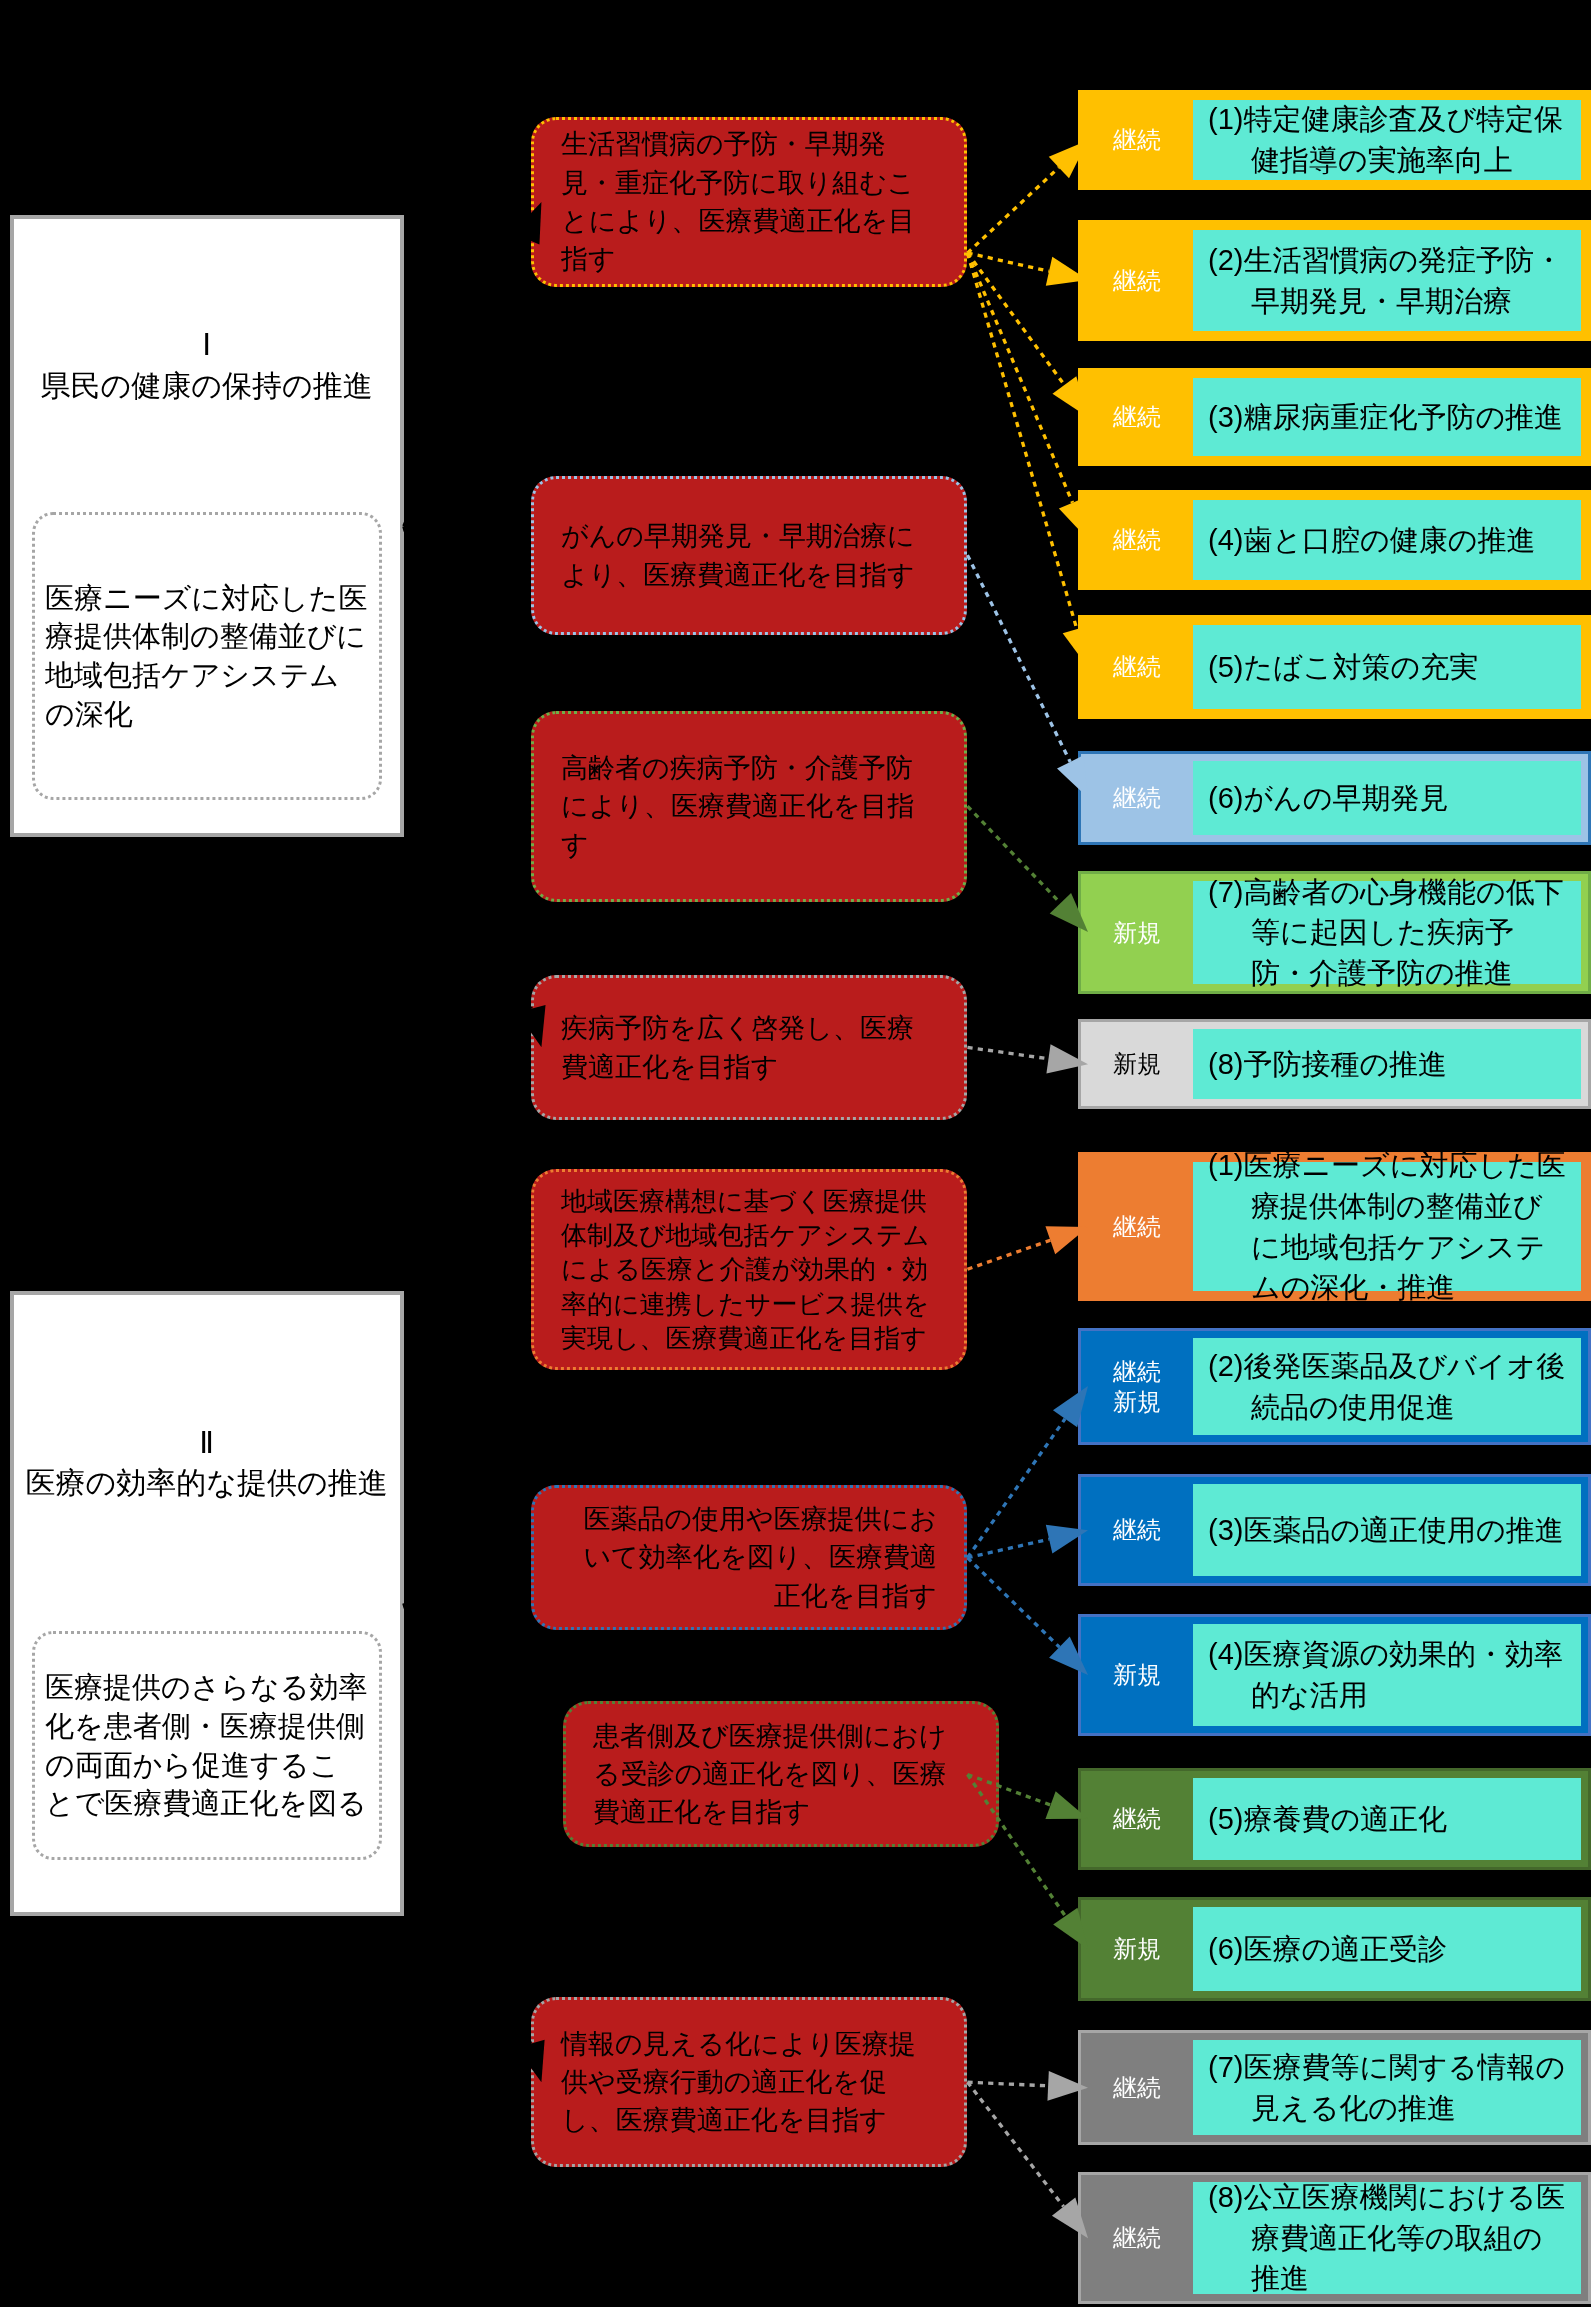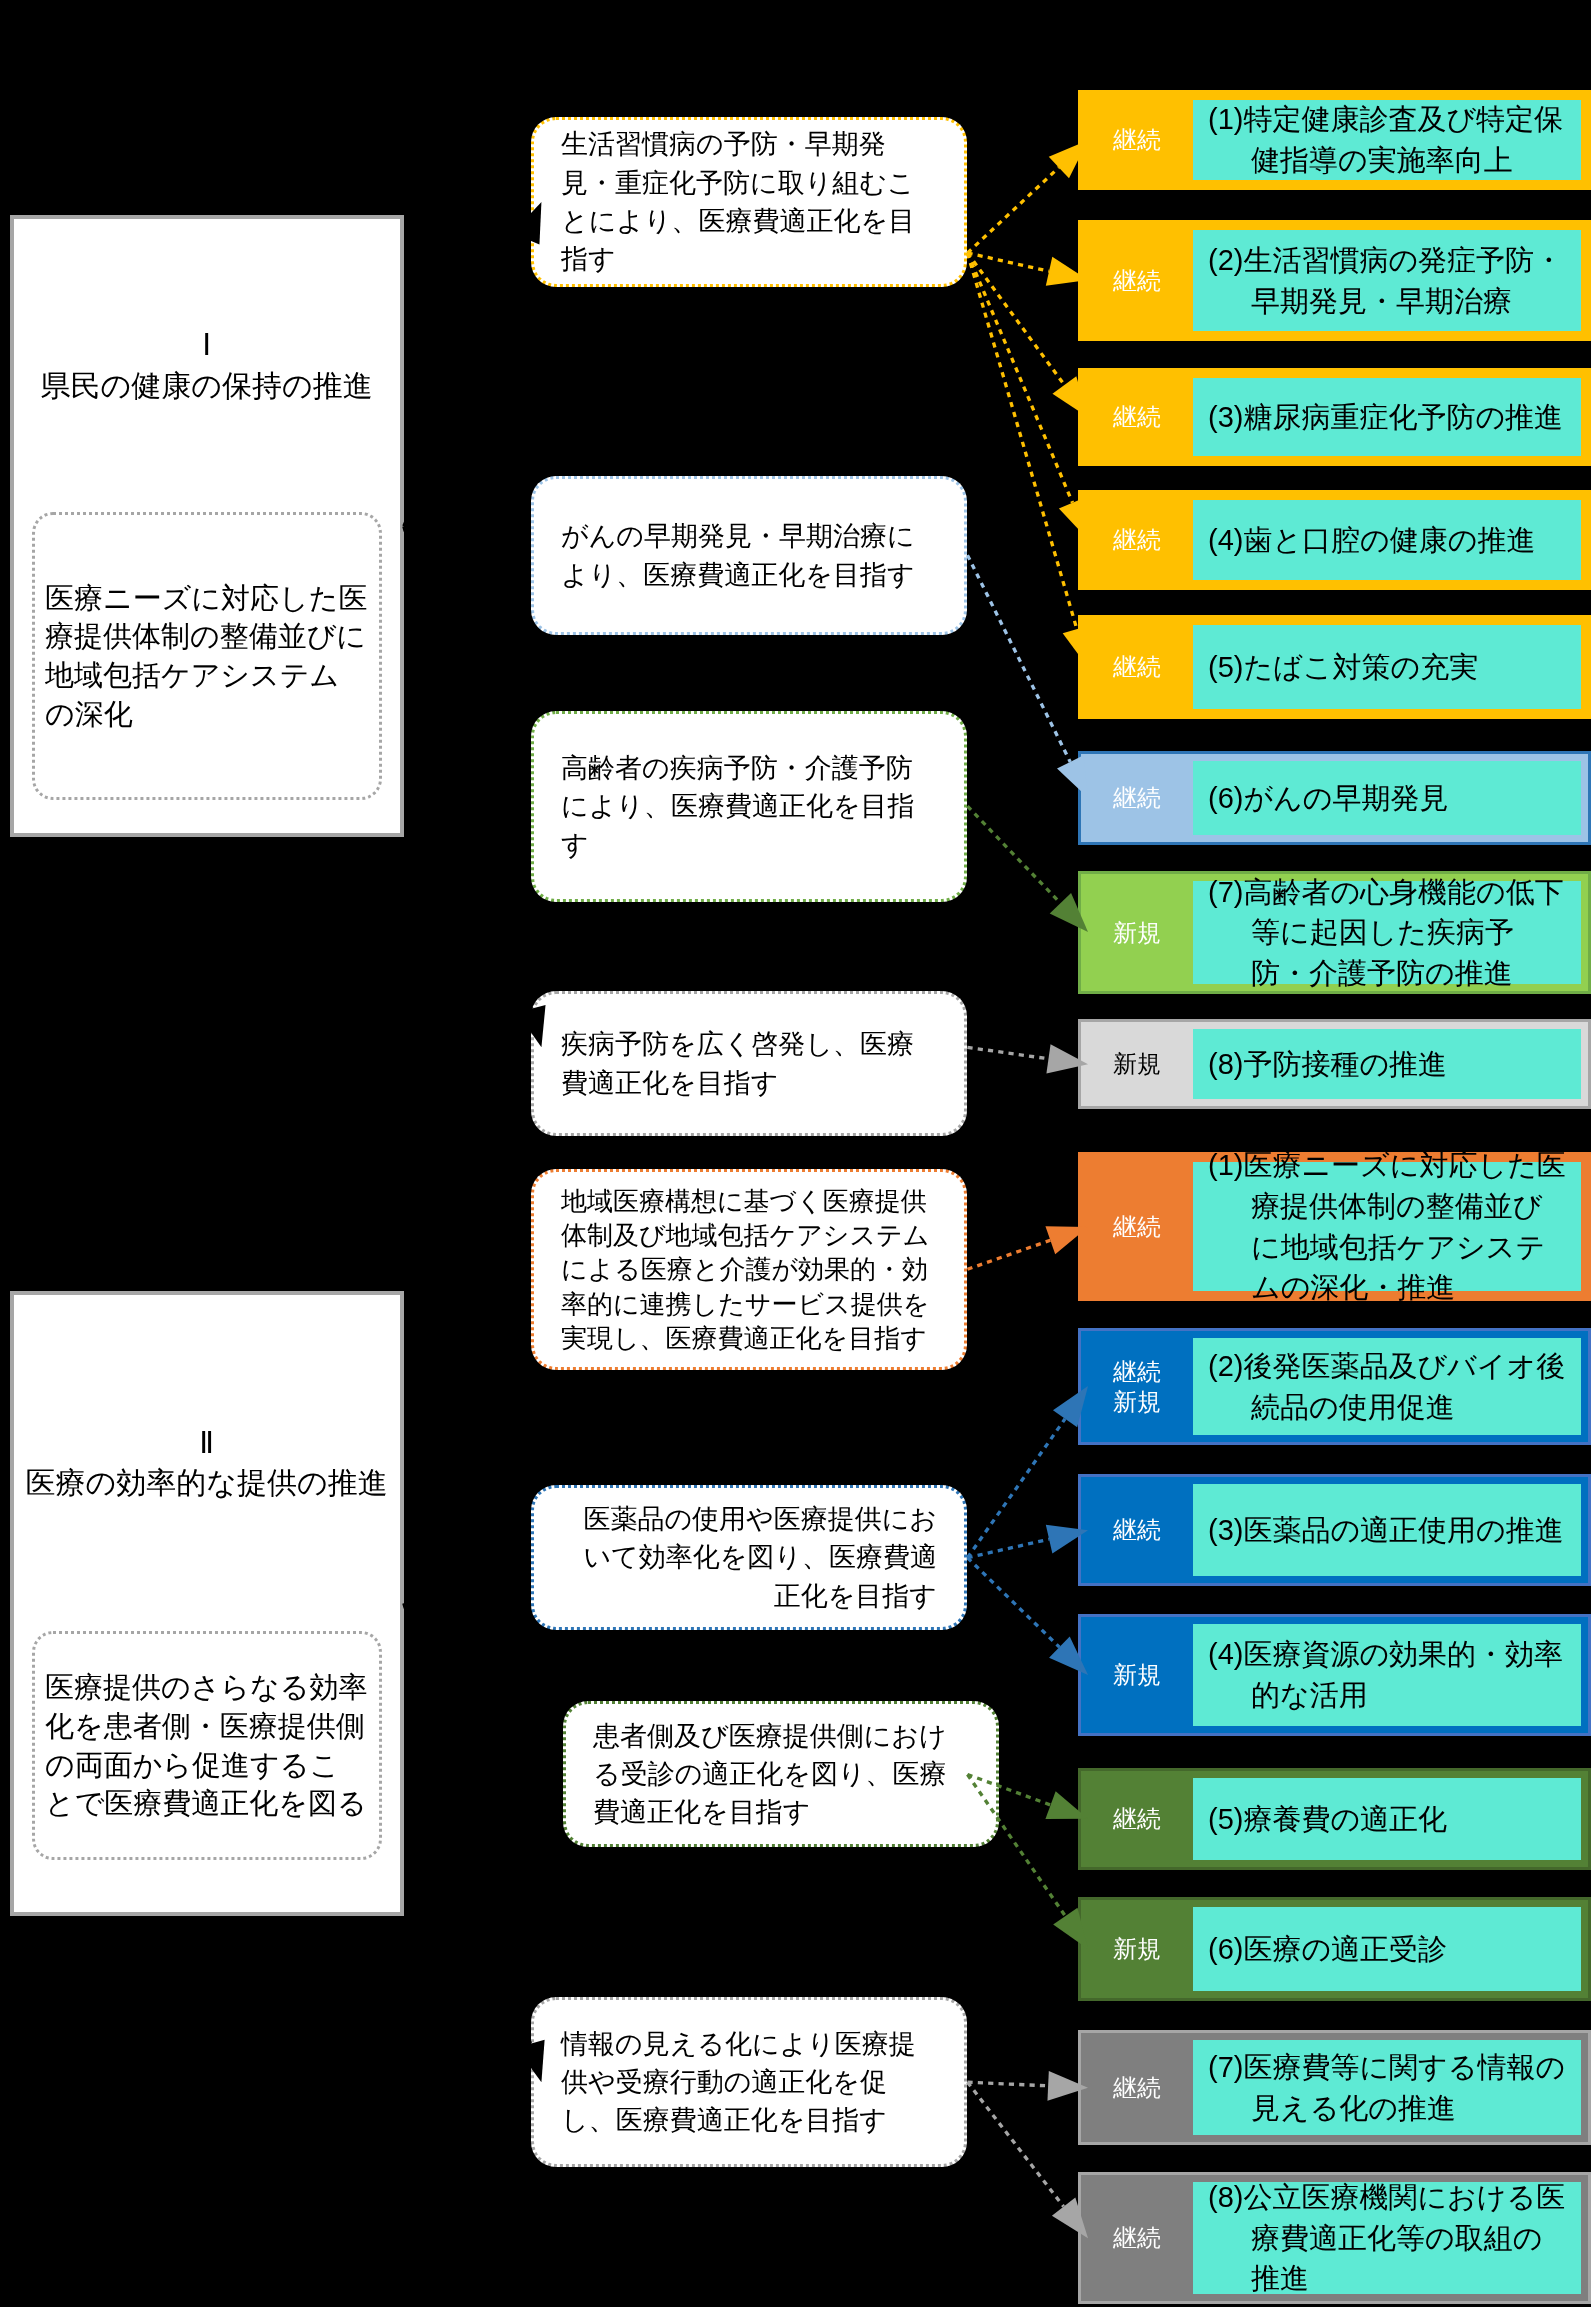--- a/index.html
+++ b/index.html
@@ -19,21 +19,21 @@
   }
   .group-note {
     border:3.7px dotted #A6A6A6; border-radius:21px; box-sizing:border-box;
     margin:0 18px 33px 18px; padding:15px 10.4px;
     font-size:29px; line-height:1.33;
     display:flex; align-items:center;
   }
   
   .goal {
     position:absolute; left:531px; width:436px; box-sizing:border-box;
-    background:#ffffff; border:3.7px dotted #888;
+    background:#b91c1c; border:3.7px dotted #888;
     border-radius:25px; display:flex; align-items:center;
     padding:7.4px 27px; font-size:27px; line-height:1.42;
   }
   
   .measure {
     position:absolute; left:1078px; width:513px; box-sizing:border-box;
     border:3px solid #888; display:flex;
   }
   .m-status {
     flex:0 0 112px; width:112px; display:flex; align-items:center; justify-content:center;
@@ -74,21 +74,21 @@
 
   <div class="goal" style="top: 117px; height: 170px; border-color: rgb(255, 192, 0);">
     <span>生活習慣病の予防・早期発見・重症化予防に取り組むことにより、医療費適正化を目指す</span>
   </div>
   <div class="goal" style="top: 476px; height: 159px; border-color: rgb(157, 195, 230);">
     <span>がんの早期発見・早期治療により、医療費適正化を目指す</span>
   </div>
   <div class="goal" style="top: 711px; height: 191px; border-color: rgb(112, 173, 71);">
     <span>高齢者の疾病予防・介護予防により、医療費適正化を目指す</span>
   </div>
-  <div class="goal" style="top: 975px; height: 145px; border-color: rgb(166, 166, 166); margin-top: 16px;">
+  <div class="goal" style="top: 975px; height: 145px; border-color: rgb(166, 166, 166);">
     <span>疾病予防を広く啓発し、医療費適正化を目指す</span>
   </div>
   <div class="goal" style="top: 1169px; height: 201px; font-size: 26px; line-height: 1.32; border-color: rgb(237, 125, 49);">
     <span>地域医療構想に基づく医療提供体制及び地域包括ケアシステムによる医療と介護が効果的・効率的に連携したサービス提供を実現し、医療費適正化を目指す</span>
   </div>
   <div class="goal" style="top: 1485px; height: 145px; border-color: rgb(46, 117, 182); text-align: right;">
     <span>医薬品の使用や医療提供において効率化を図り、医療費適正化を目指す</span>
   </div>
   <div class="goal" style="top: 1701px; height: 146px; border-color: rgb(83, 129, 53); margin-left: 32px;">
     <span>患者側及び医療提供側における受診の適正化を図り、医療費適正化を目指す</span>

